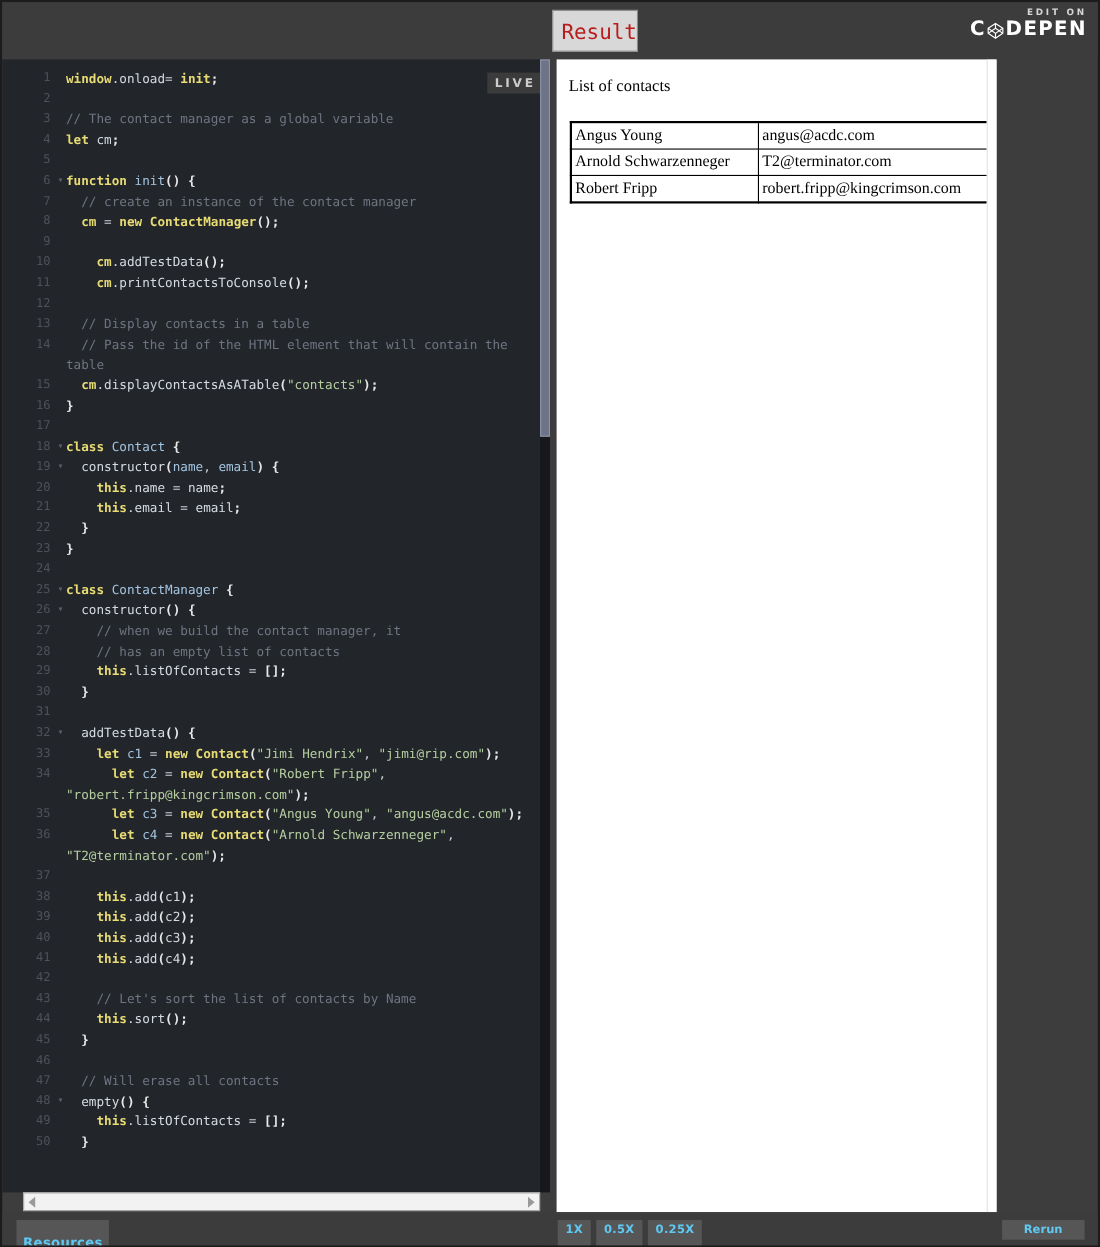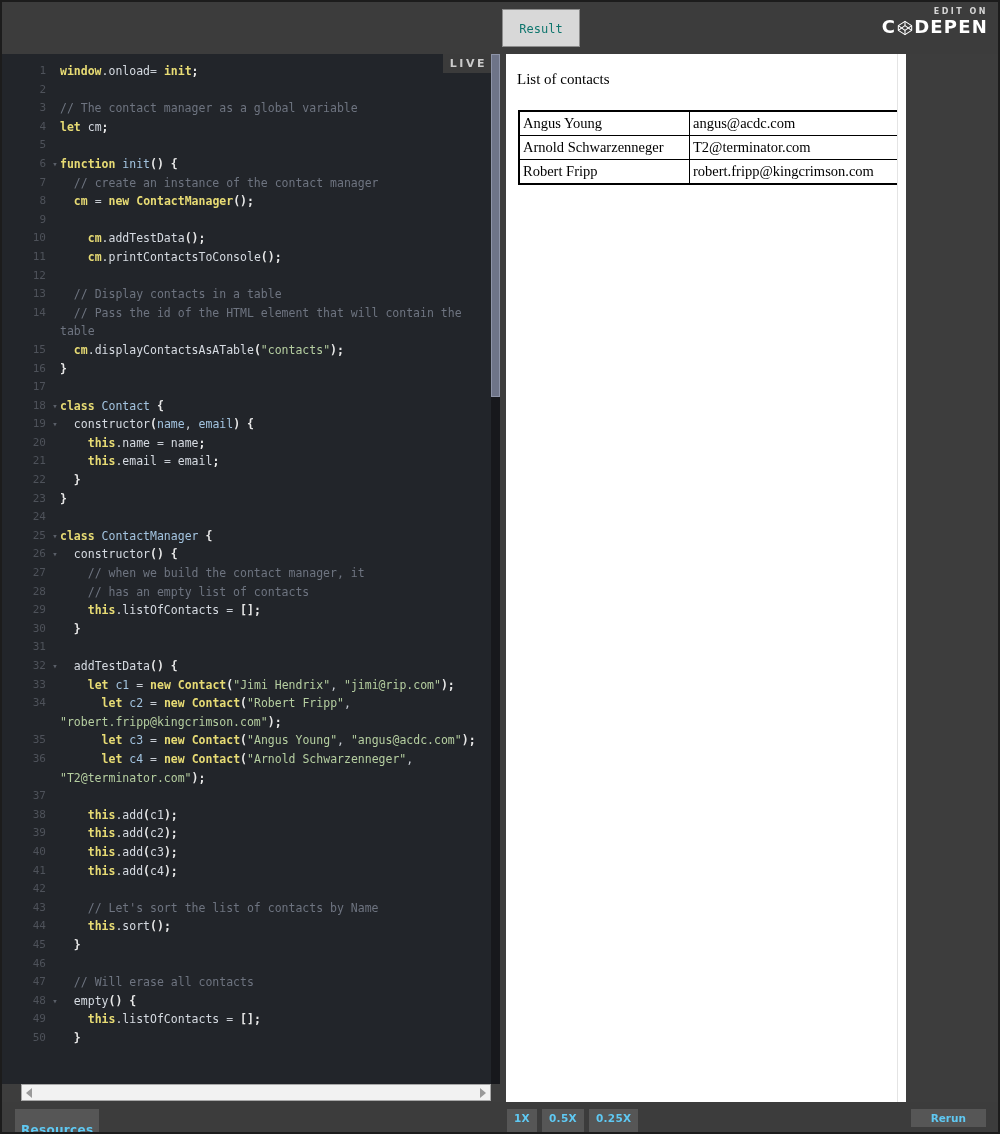--- a/index.html
+++ b/index.html
@@ -59,24 +59,24 @@
     color: #3a3a3a;
   }
 
   .result-tab {
     position: absolute;
     left: 500px;
     top: 7px;
     width: 78px;
     height: 38px;
     line-height: 38px;
-    text-align: center;
-    font-size: 12px;
+    text-align: right;
+    font-size: 19px;
     font-family: "DejaVu Sans Mono", monospace;
-    color: #0f766e;
+    color: #b91c1c;
     background: #d8d8d8;
     border: 1px solid #8c8c8c;
     box-sizing: border-box;
     cursor: pointer;
   }
 
   .codepen-logo {
     position: absolute;
     right: 10px;
     top: 4px;
@@ -118,21 +118,21 @@
     left: 0;
     top: 52px;
     width: 489px;
     height: 1030px;
     background: #22252a;
     overflow: hidden;
   }
   .live-badge {
     position: absolute;
     right: 0px;
-    top: 0px;
+    top: 12px;
     background: #3b3b3b;
     color: #cccccc;
     font-size: 11px;
     font-weight: bold;
     letter-spacing: 2.5px;
     font-family: "DejaVu Sans", sans-serif;
     padding: 3px 4px 3px 7px;
     z-index: 5;
   }
 

